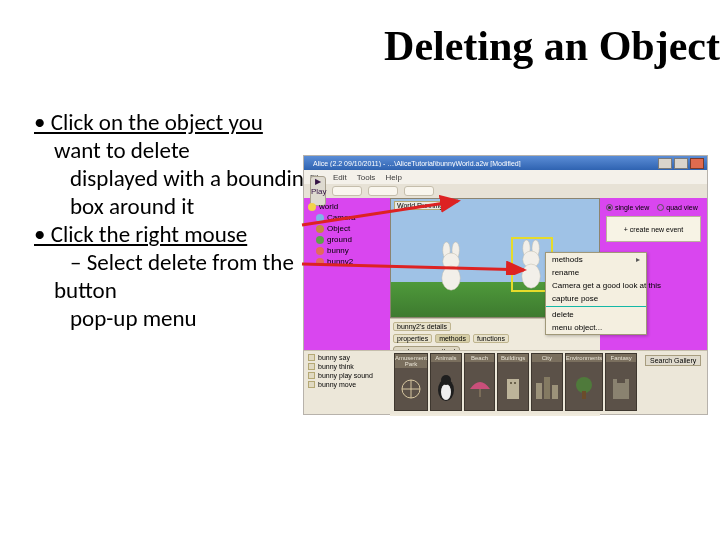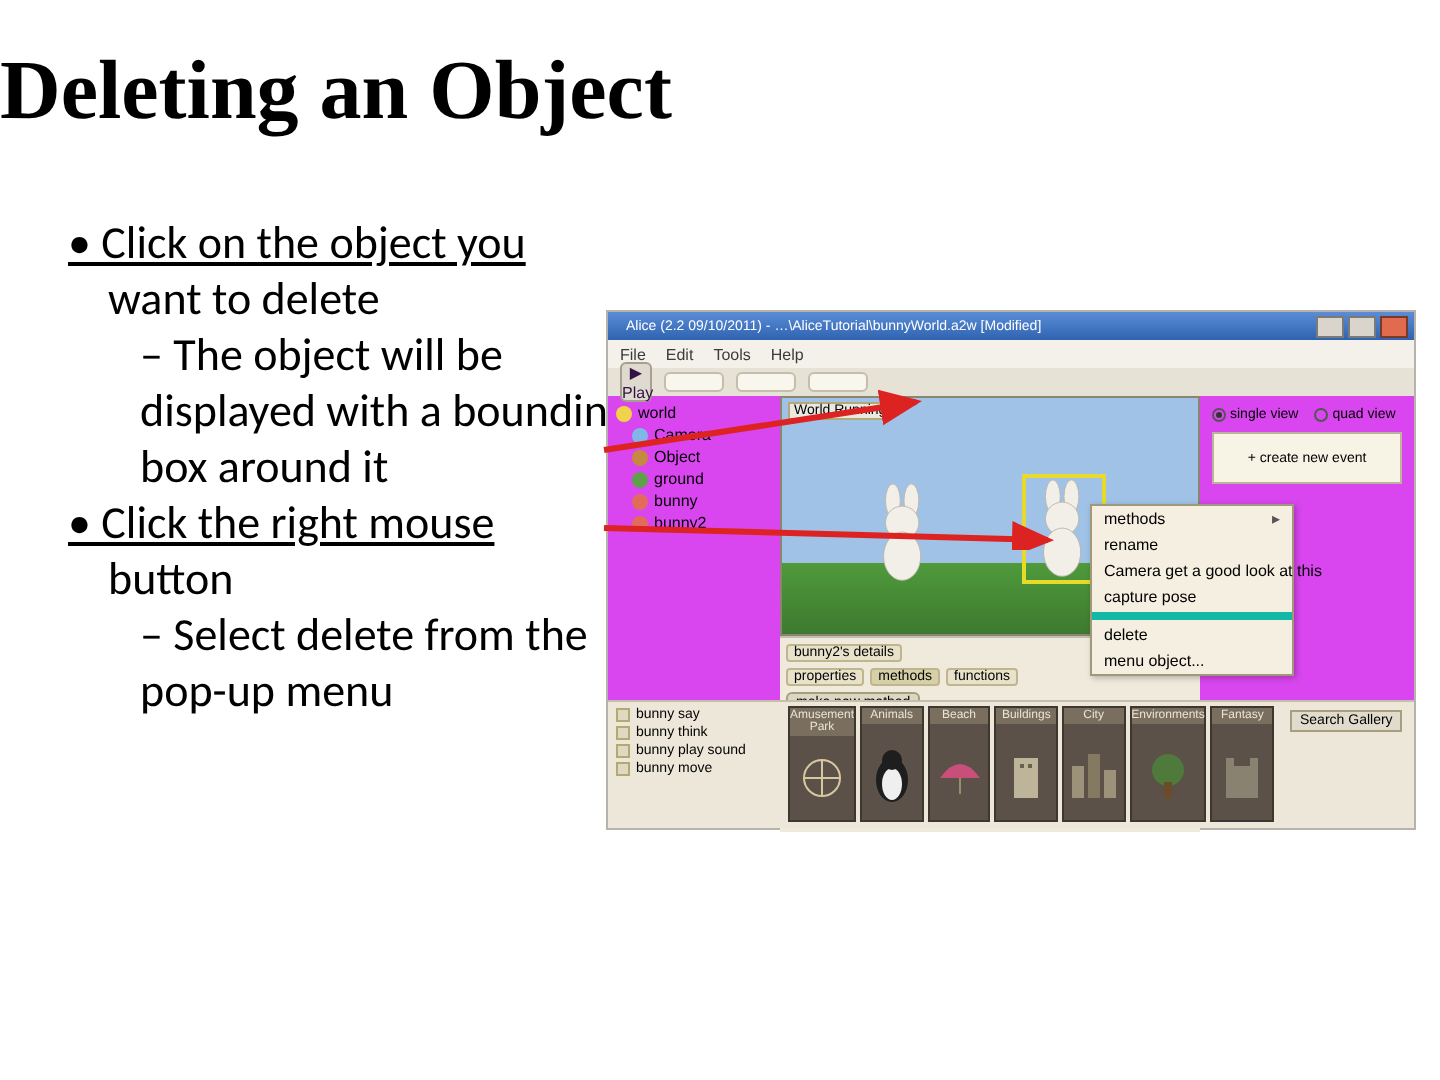--- a/index.html
+++ b/index.html
@@ -9,21 +9,21 @@
     background:#fff;
     color:#000;
     font-family: Calibri, "Segoe UI", sans-serif;
     position:relative;
     overflow:hidden;
   }
   .title {
     font-family: "Comic Sans MS", "Comic Sans", cursive;
     font-weight:700;
     font-size:42px;
-    text-align:left;
+    text-align:right;
     padding-top:22px;
     padding-bottom:10px;
   }
   .content {
     position:absolute;
     left:34px;
     top:108px;
     width:340px;
     font-size:23px;
     line-height:1.22;
@@ -46,21 +46,21 @@
     background:linear-gradient(#5b8dd6,#2f63b1);
     display:flex; align-items:center; justify-content:flex-end; gap:2px;
     padding:0 3px;
   }
   .titlebar .t { flex:1; color:#fff; padding-left:6px; font-size:7px; white-space:nowrap; overflow:hidden; }
   .winbtn { width:14px; height:11px; background:#d9d4cc; border:1px solid #7a7a7a; }
   .winbtnx { width:14px; height:11px; background:#e06b4f; border:1px solid #7a3a2a; }
   .menubar { height:14px; background:#f4f1ea; display:flex; align-items:center; gap:10px; padding:0 6px; color:#3b3b3b; }
   .sectionbar { height:14px; background:#e7e2d6; display:flex; align-items:center; gap:6px; padding:0 6px; }
   .sectionbar .pill { width:30px; height:10px; background:#f9f6ee; border:1px solid #c5beac; border-radius:3px; }
-  .playbtn { width:16px; height:20px; background:#dedad0; border:1px solid #a8a08e; border-radius:3px; text-align:center; line-height:10px; color:#314; }
+  .playbtn { width:16px; height:30px; background:#dedad0; border:1px solid #a8a08e; border-radius:3px; text-align:center; line-height:10px; color:#314; }
   .body { display:flex; height:218px; }
   .leftcol { width:86px; padding:4px; display:flex; flex-direction:column; gap:2px; }
   .tree-item { display:flex; align-items:flex-end; gap:3px; }
   .dot { width:8px; height:8px; border-radius:50%; display:inline-block; }
   .midcol { width:210px; display:flex; flex-direction:column; }
   .viewport {
     height:120px; position:relative;
     background:linear-gradient(#9fc2e6 0%, #9fc2e6 70%, #4f9a3b 70%, #3d7a2f 100%);
     border:1px solid #8b8470;
   }
@@ -86,21 +86,21 @@
   .ctxmenu {
     position:absolute;
     right:60px; top:96px;
     width:102px;
     background:#f4efe0;
     border:1px solid #a09878;
     box-shadow:1px 1px 3px rgba(0,0,0,0.25);
     font-size:8px;
   }
   .ctxmenu .mi { padding:2px 6px; white-space:nowrap; }
-  .ctxmenu .mi.hr { border-top:4px solid #14b8a6; margin-top:1px; padding-top:3px; }
+  .ctxmenu .mi.hr { border-top:1px solid #14b8a6; margin-top:1px; padding-top:3px; }
   .ctxmenu .mi .arw { float:right; color:#555; } 
   .gallerybar { position:absolute; left:0; right:0; bottom:0; height:64px; background:#ece7d9; border-top:1px solid #c5beac; display:flex; }
   .gallerybar .labels { width:86px; padding:3px 4px; display:flex; flex-direction:column; gap:2px; font-size:7px; }
   .gallerybar .labels .l { display:flex; gap:3px; align-items:center; }
   .gallerybar .labels .sq { width:7px; height:7px; background:#e0d9c1; border:1px solid #b4a874; }
   .gallerybar .items { flex:1; display:flex; gap:2px; padding:2px 4px; overflow:hidden; }
   .gallerybar .srch { width:66px; padding:4px; font-size:7px; display:flex; flex-direction:column; gap:3px; align-items:flex-start; }
   .gallerybar .srchbtn { background:#e0dbcd; border:1px solid #a79d7f; padding:1px 4px; font-size:7px; }
   .thumb { width:42px; height:58px; background:#5b5148; border:1px solid #3e372f; display:flex; flex-direction:column; align-items:center; justify-content:flex-start; color:#e9e4d6; }
   .thumb .cap { font-size:6px; background:#7a6f5e; width:100%; text-align:center; padding:1px 0; margin-bottom:2px; }
@@ -112,26 +112,25 @@
   .arrow2 { left:300px; top:260px; width:230px; height:15px; }
 </style>
 </head>
 <body>
 
 <div class="title">Deleting an Object</div>
 
 <div class="content">
   <span class="bullet-line">• Click on the object you</span>
   <span class="sub-line" style="padding-left:20px">want to delete</span>
-  <span class="sub-line">– The object will be</span>
   <span class="sub-line">displayed with a bounding</span>
   <span class="sub-line">box around it</span>
   <span class="bullet-line">• Click the right mouse</span>
+  <span class="sub-line">– Select delete from the</span>
   <span class="sub-line" style="padding-left:20px">button</span>
-  <span class="sub-line">– Select delete from the</span>
   <span class="sub-line">pop-up menu</span>
 </div>
 
 <div class="shot">
   <div class="titlebar">
     <span class="t">Alice (2.2 09/10/2011) - …\AliceTutorial\bunnyWorld.a2w [Modified]</span>
     <span class="winbtn"></span>
     <span class="winbtn"></span>
     <span class="winbtnx"></span>
   </div>

